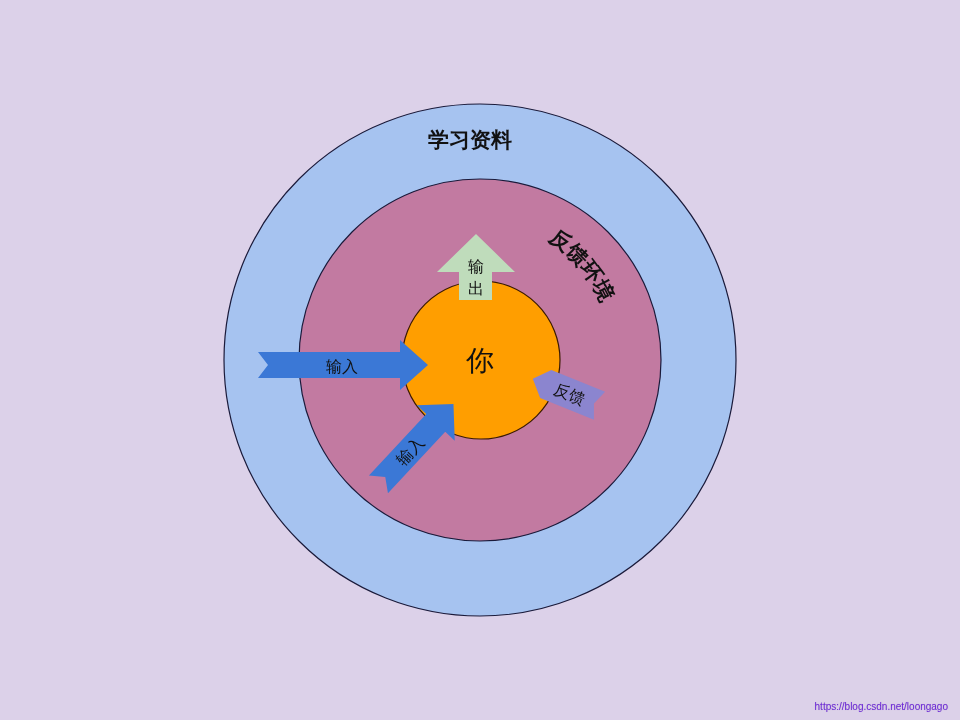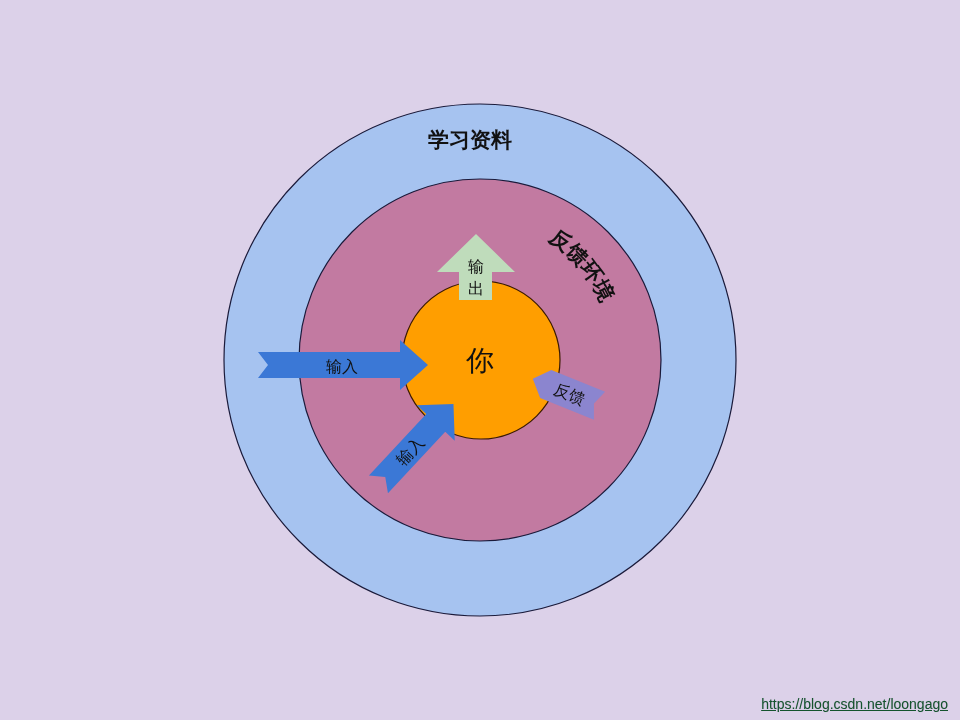--- a/index.html
+++ b/index.html
@@ -1,20 +1,20 @@
 <!DOCTYPE html>
 <html><head>
 <meta charset="utf-8">
 <style>
   html, body { margin: 0; padding: 0; }
   body { width: 960px; height: 720px; background: #dcd1e9; overflow: hidden; position: relative; font-family: "DejaVu Sans", sans-serif; }
   svg { position: absolute; left: 0; top: 0; }
   .lbl { font-family: "DejaVu Sans", sans-serif; fill: #111; }
   .bold { font-weight: bold; }
-  .watermark { position: absolute; right: 12px; bottom: 8px; font-family: "Liberation Sans", sans-serif; font-size: 14px; color: #14532d; text-shadow: 0 0 1px #b9aec8; text-decoration: underline; }
+  .watermark { position: absolute; right: 12px; bottom: 8px; font-family: "Liberation Sans", sans-serif; font-size: 10px; color: #6d28d9; text-shadow: 0 0 1px #b9aec8; }
 </style>
 </head>
 <body>
 
 <svg width="960" height="720" viewBox="0 0 960 720">
 
   <circle cx="480" cy="360" r="256" fill="#a6c3f0" stroke="#1a1a3a" stroke-width="1.2"></circle>
 
   <circle cx="480" cy="360" r="181" fill="#c27aa1" stroke="#1a1a3a" stroke-width="1.2"></circle>
 

